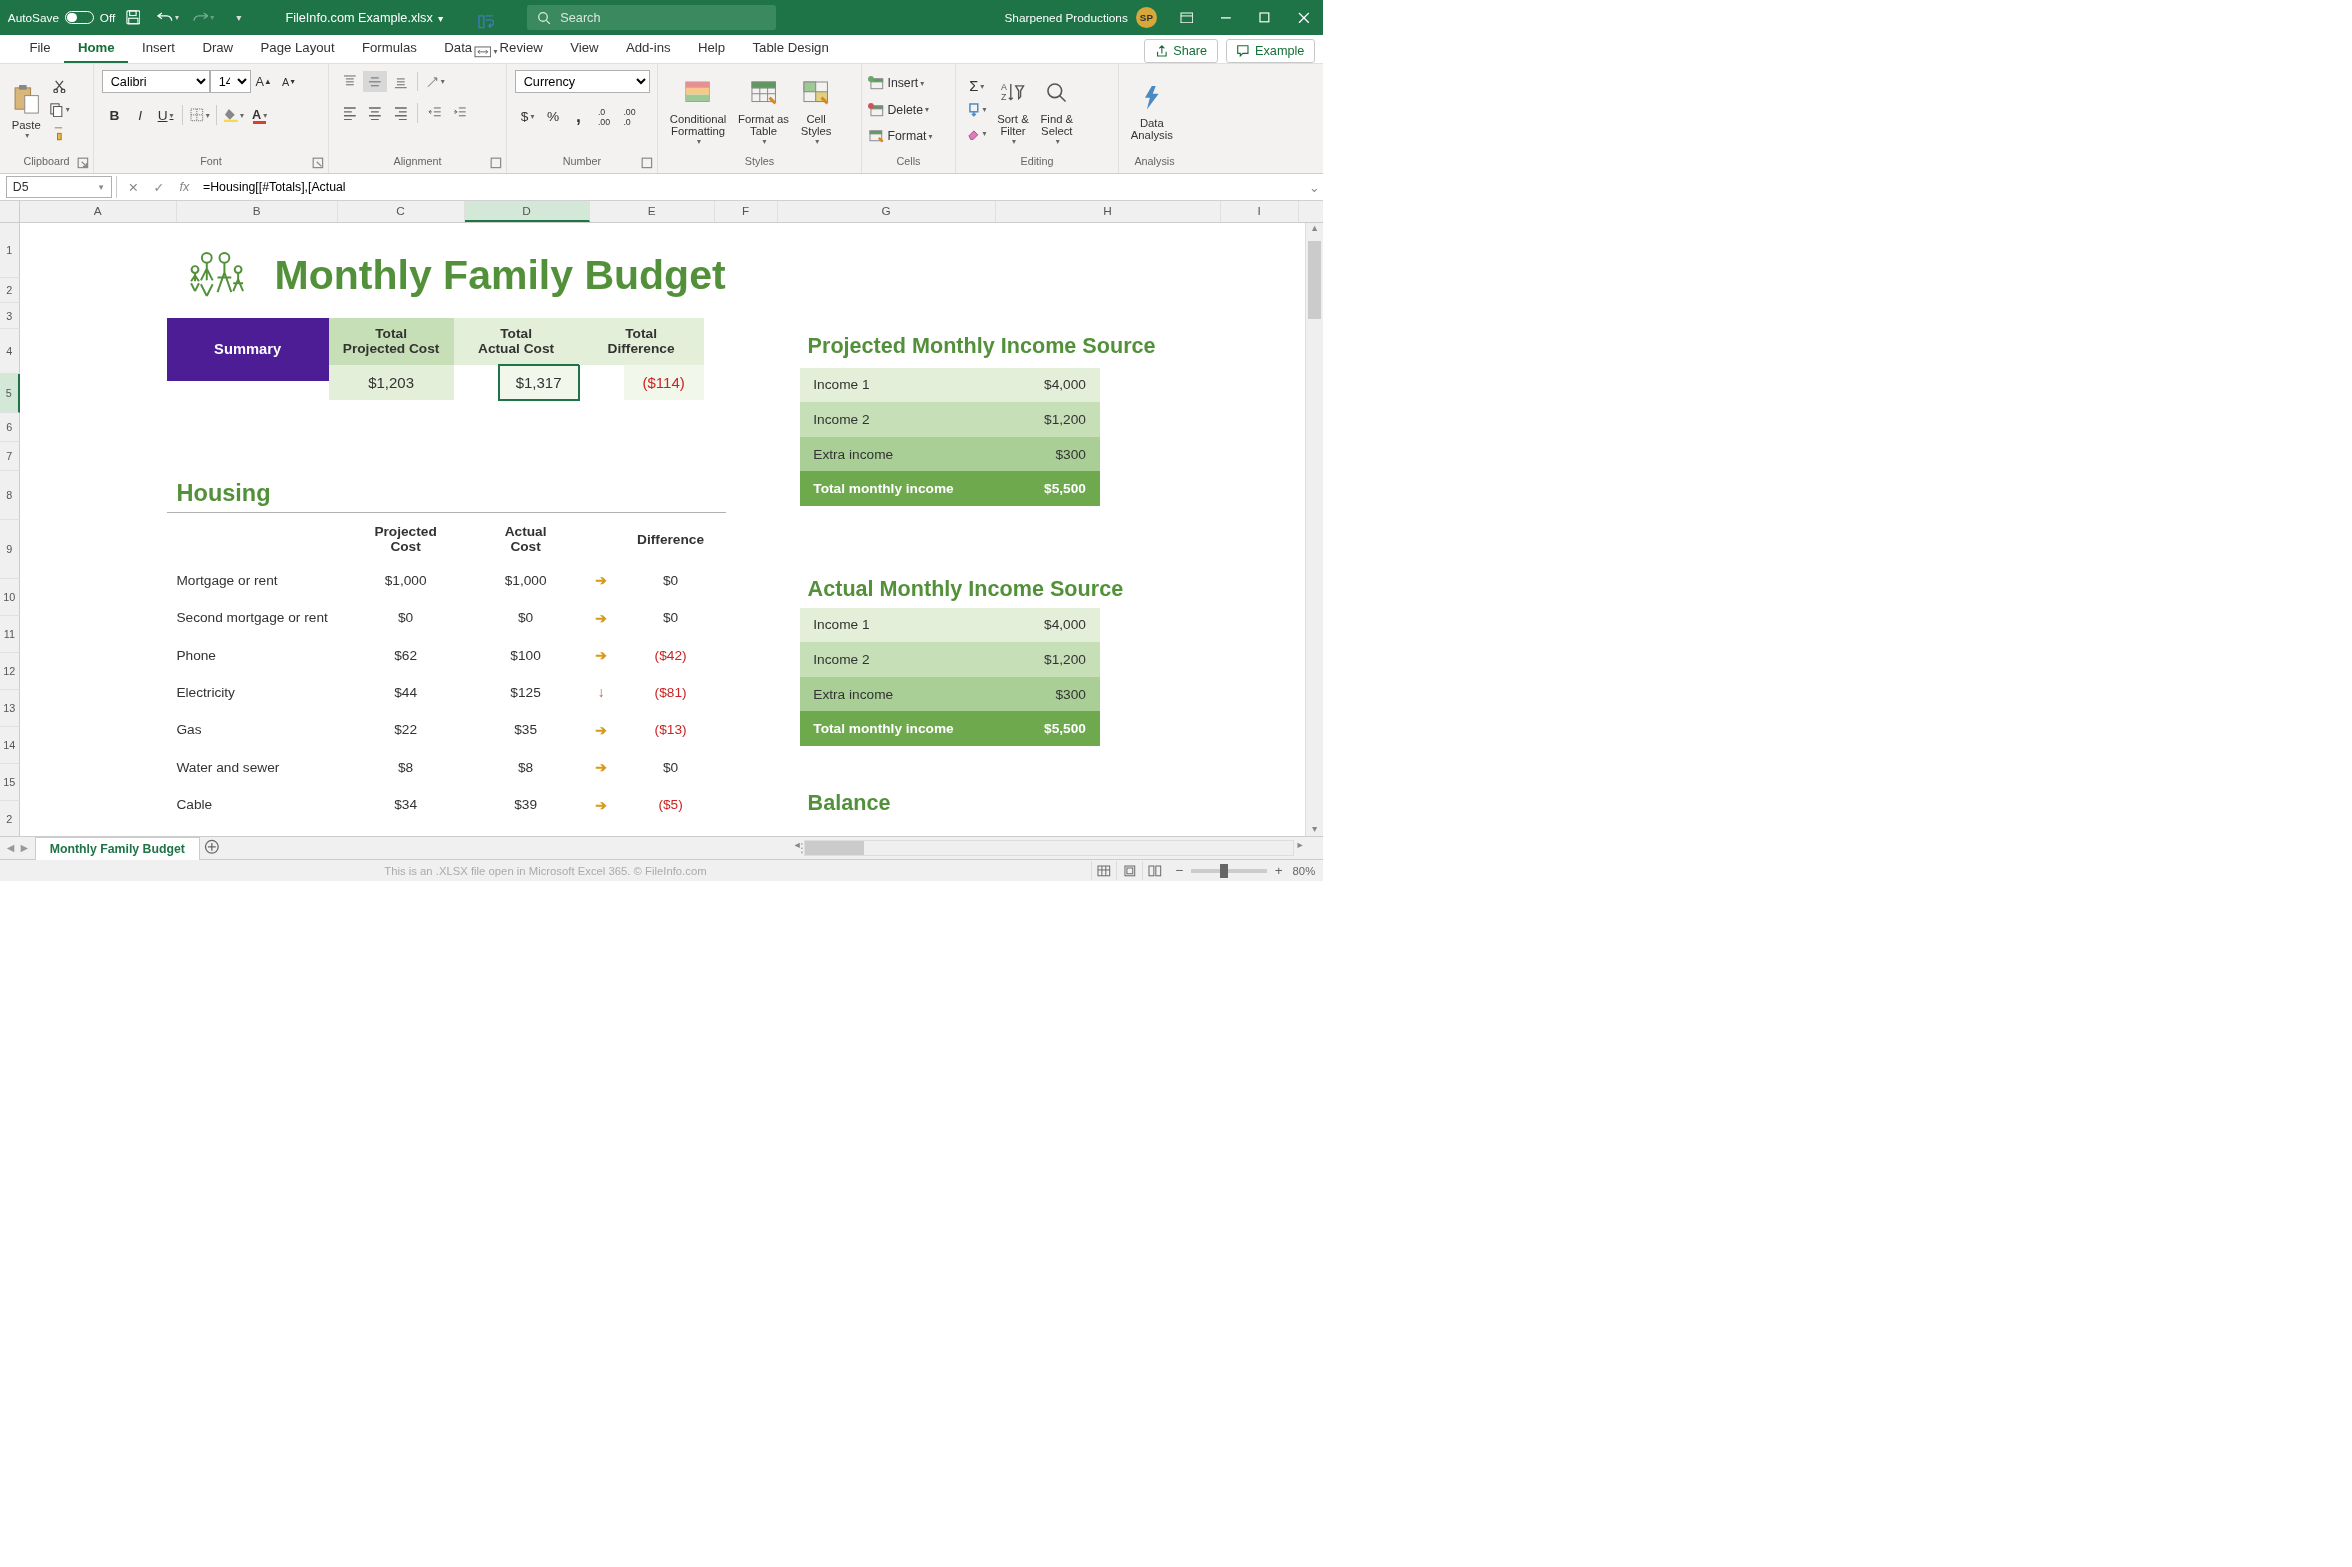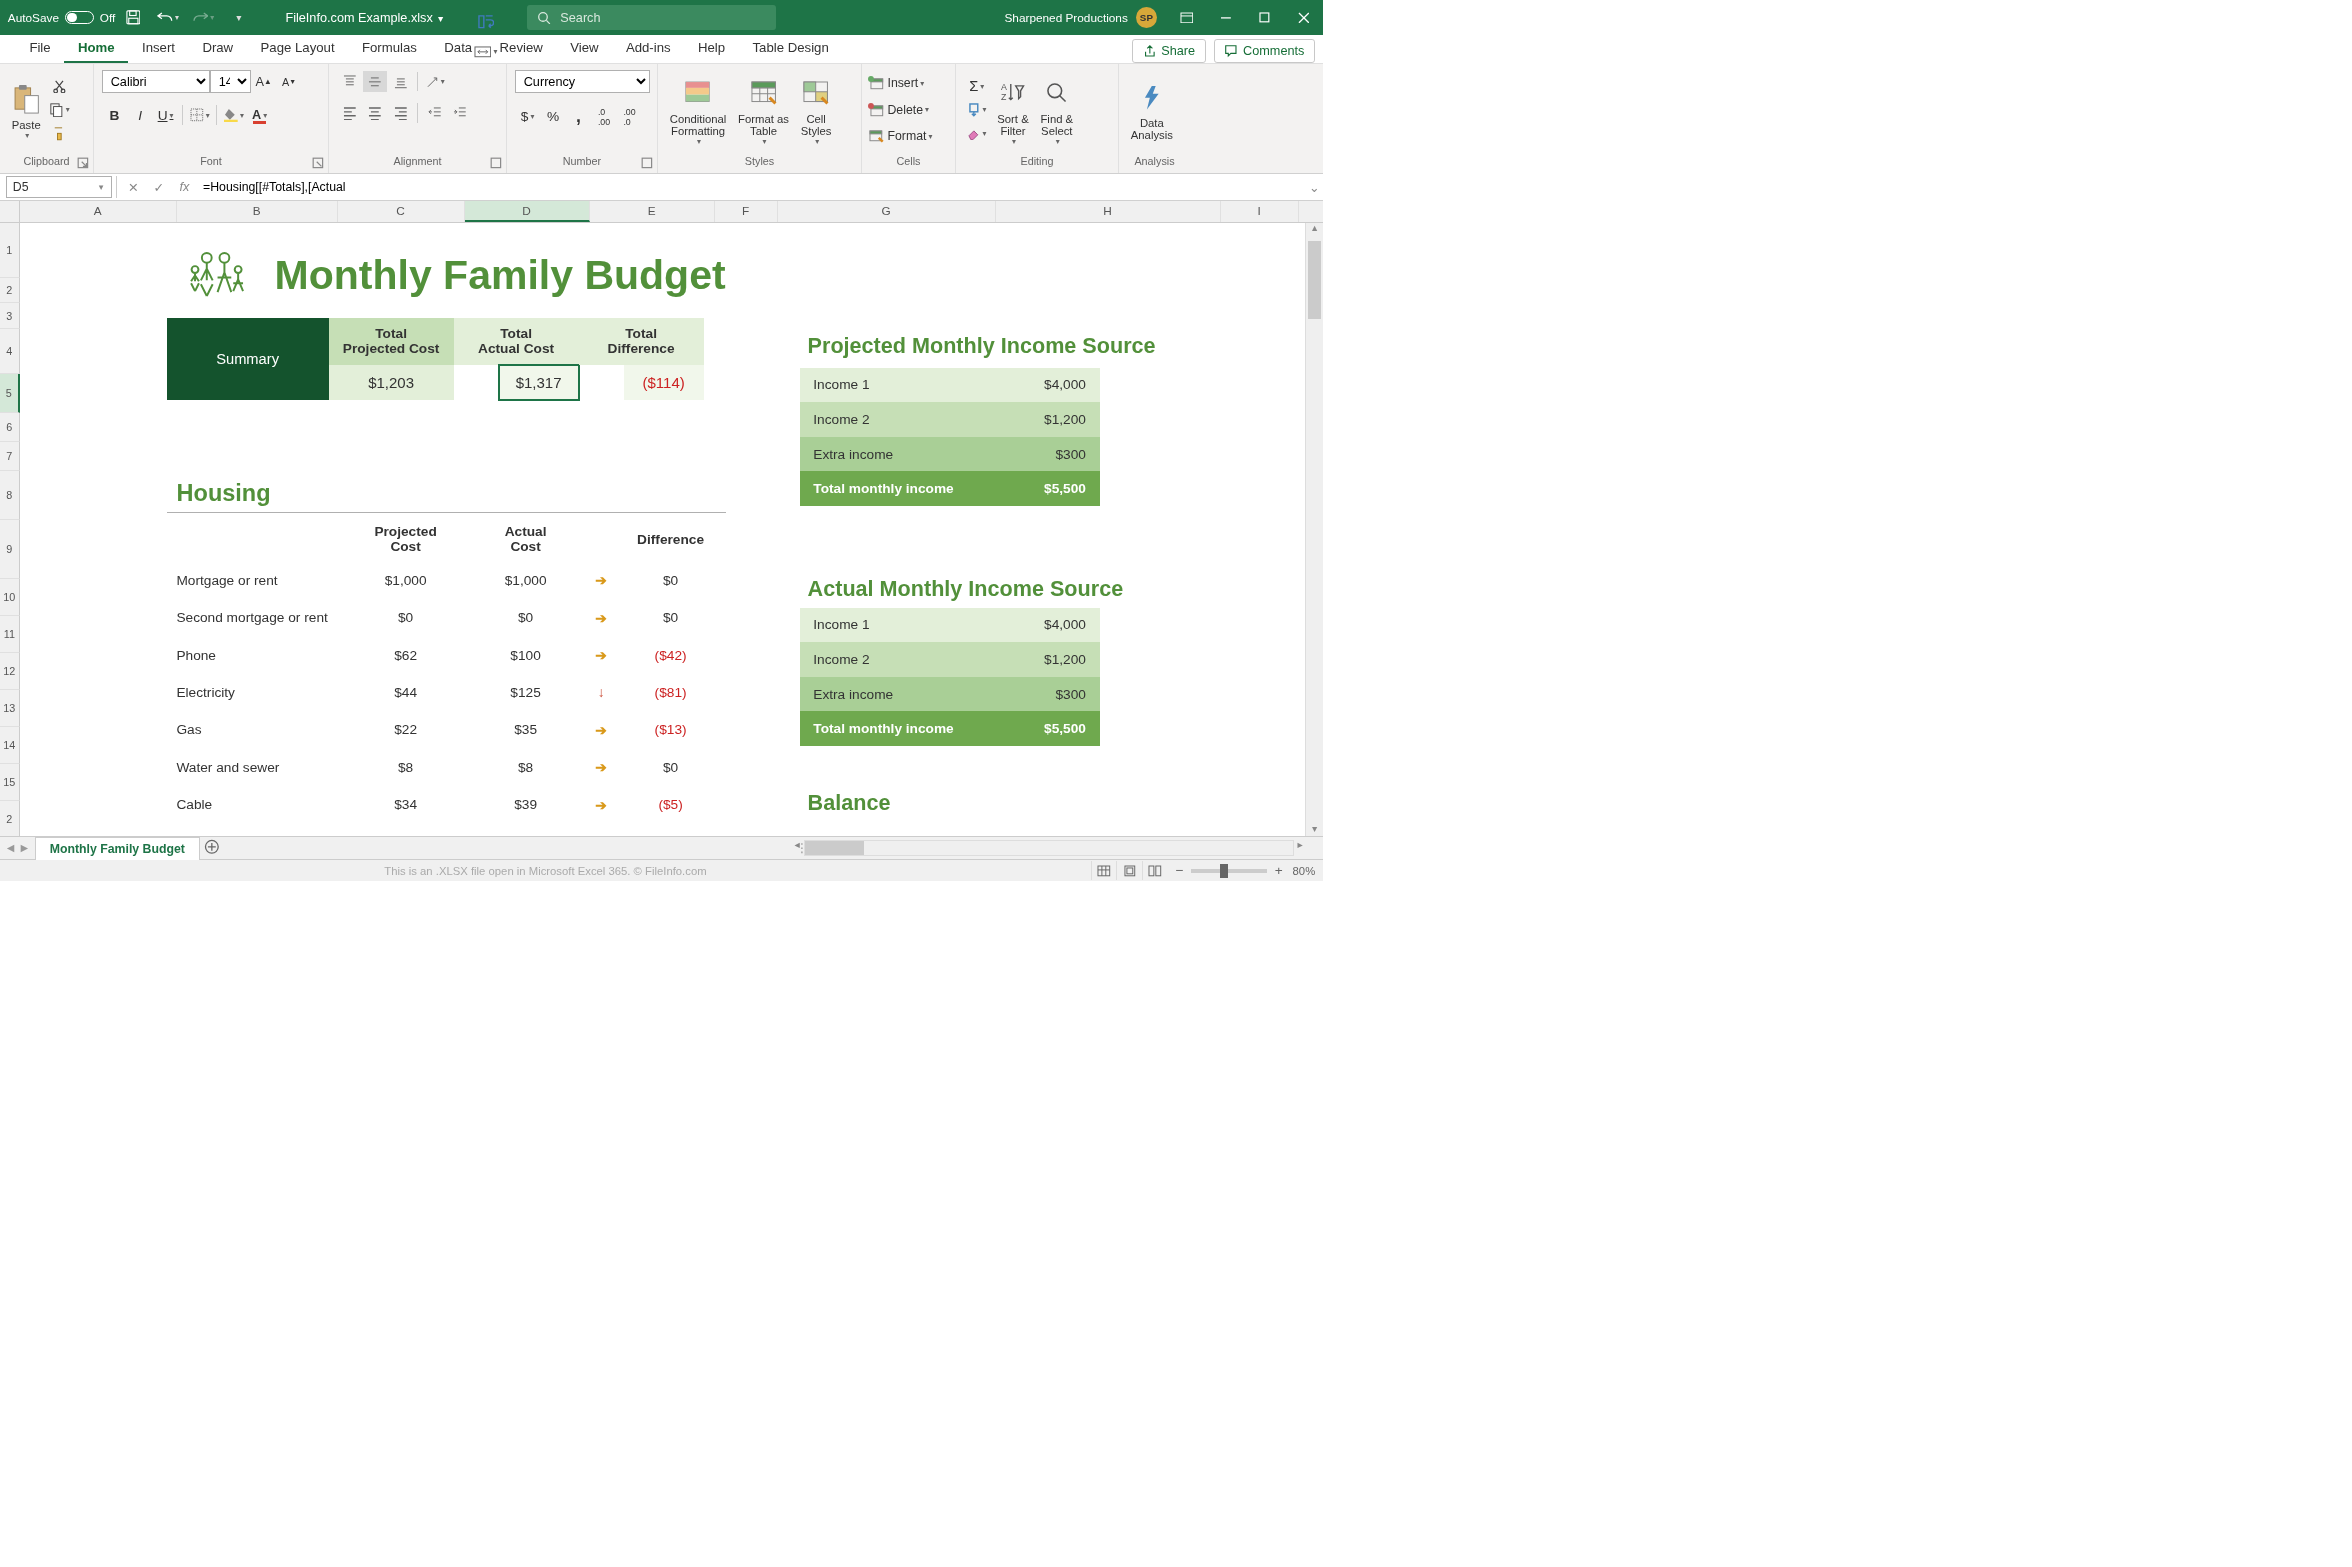--- a/index.html
+++ b/index.html
@@ -60,21 +60,21 @@
 .corner { width:19.6px; height:21.6px; background:#f0f0f0; border-right:1px solid #ccc; border-bottom:1px solid #ccc; }
 
 .sheet { flex:1; position:relative; overflow:hidden; }
 .content { position:absolute; top:21.6px; left:0; right:0; }
 
 
 .doc-title { color:#52903a; font-size:41px; font-weight:bold; position:absolute; left:255px; top:7.8px; }
 .family-icon { position:absolute; left:167px; top:3.9px; color:#52903a; }
 
 .summary-box { position:absolute; left:147px; top:73px; display:flex; }
-.sum-head { background:#14532d; color:#fff; font-weight:normal; width:162px; height:82px; display:flex; align-items:center; justify-content:center; font-size:14.7px; }
+.sum-head { background:#4c1d95; color:#fff; font-weight:bold; width:162px; height:63px; display:flex; align-items:center; justify-content:center; font-size:14.7px; }
 .sum-col { width:125px; }
 .sum-col .h { background:#c6dfb6; height:47px; display:flex; flex-direction:column; align-items:center; justify-content:center; font-weight:bold; font-size:13.7px; }
 .sum-col .h.light { background:#e3efd9; }
 .sum-col .v { height:35px; display:flex; align-items:center; justify-content:center; font-size:15px; background:#e3efd9; }
 .sum-col .v.light { background:#f1f7eb;margin-left:45px; }
 .sum-col .v.red { color:#c22; }
 .sum-col.sel .v { outline:2px solid #1e7447; outline-offset:-1px; }
 
 .sect-title { color:#52903a; font-size:23.5px; font-weight:bold; position:absolute; }
 .underline { position:absolute; height:1px; background:#b0b0b0; }
@@ -201,21 +201,21 @@
     <div class="share-btn">
       <svg width="13.7" height="13.7" viewBox="0 0 16 16" fill="none" stroke="#166e37" stroke-width="1.3">
           <path d="M11 5L8 2 5 5M8 2v9M3 9v5h10V9"></path>
         </svg>
       <span>Share</span>
     </div>
     <div class="comments-btn">
       <svg width="13.7" height="13.7" viewBox="0 0 16 16" fill="none" stroke="#166e37" stroke-width="1.3">
           <path d="M2 2h12v9H8l-3 3v-3H2z"></path>
         </svg>
-      <span>Comments</span>
+      <span>Example</span>
     </div>
   </div>
 </div>
 
 <div class="ribbon">
 
   <div class="rgroup" style="width:94px">
     <div class="rgroup-body">
       <div class="rib-btn">
         <div class="icon-box">

